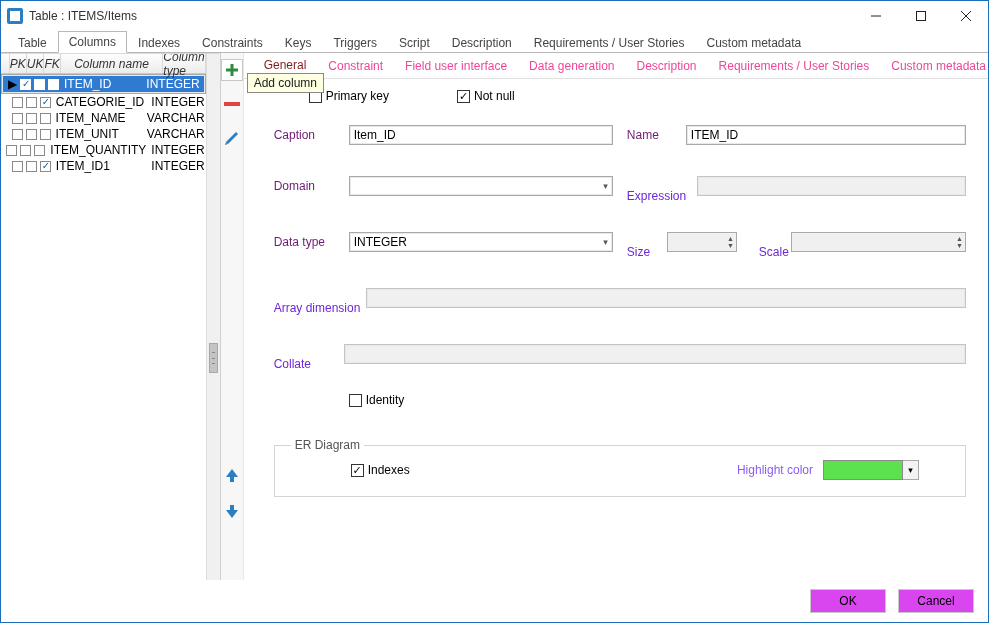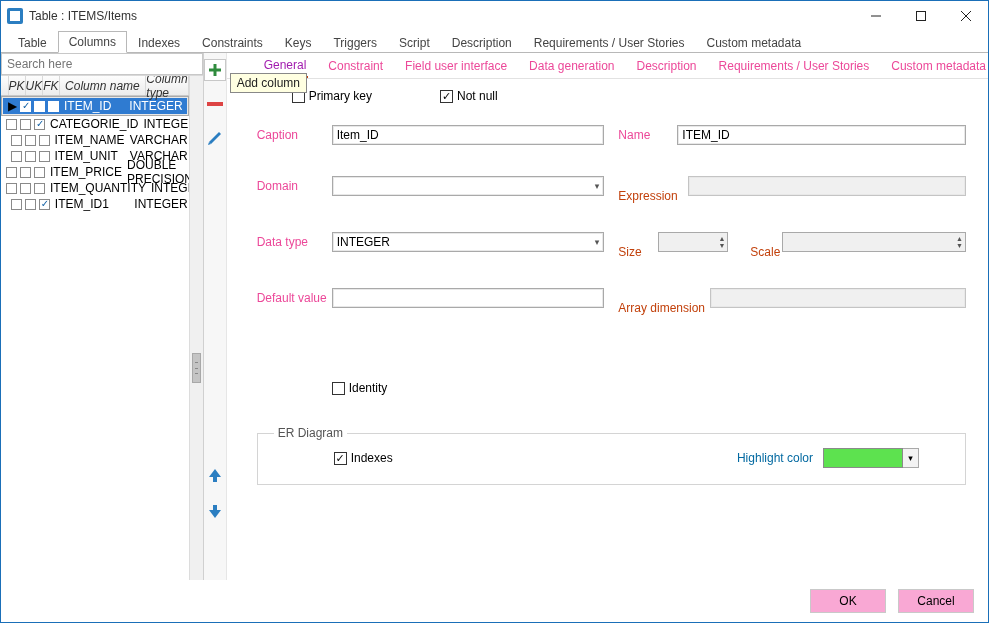--- a/index.html
+++ b/index.html
@@ -42,45 +42,45 @@
 
   .mid-tools { width:30px; background:#f7f7f7; border-right:1px solid #e6e6e6; display:flex; flex-direction:column; align-items:center; padding-top:6px; gap:20px; position:relative;}
   .mid-tools .btn{ width:22px;height:22px;display:flex;align-items:center;justify-content:center;border:1px solid #c8c8c8;background:#fff; color:#2e8b3d; font-weight:bold; cursor:pointer;}
   .mid-tools svg{display:block;}
   .tooltip{ position:absolute; left:26px; top:20px; background:#ffffe1; border:1px solid #888; padding:2px 6px; white-space:nowrap; z-index:10; font-size:12px; color:#222;}
   .mid-tools .arrows{position:absolute;bottom:60px;display:flex;flex-direction:column;gap:18px;align-items:center;}
 
   .right { flex:1; display:flex; flex-direction:column; min-height:0; padding-bottom:6px;}
   .right-tabs{ display:flex; height:26px; align-items:center; gap:18px; padding-left:18px; border-bottom:1px solid #e2e2e2; white-space:nowrap; overflow:hidden;}
   .right-tabs .rtab{ color:#ec4899; cursor:pointer; padding:4px 2px;}
-  .right-tabs .rtab.active{ color:#a21caf; border-bottom:2px solid #c2410c;margin-left:17px;}
+  .right-tabs .rtab.active{ color:#7f1d1d; border-bottom:2px solid #c2410c;}
   .form{ padding:10px 22px 10px 30px; flex:1; overflow:auto;}
   .form-row{ display:flex; align-items:flex-start; min-height:22px; margin-bottom:22px;}
-  .form-row .lab{ width:75px; color:#ec4899; }
-  .form-row .lab.disabled{ color:#c2410c;margin-top:20px;}
+  .form-row .lab{ width:75px; color:#701a75; }
+  .form-row .lab.disabled{ color:#6d28d9;margin-top:20px;}
   .form-row .field{ flex:1; display:flex; align-items:center; gap:20px;}
   input.txt, .sel {
     height:20px; border:1px solid #a9a9a9; background:#fff; padding:0 4px;
     box-shadow: inset 0 0 0 1px #e8e8e8;
   }
   input.txt:disabled, .sel.disabled{ background:#f0f0f0; color:#888; border-color:#c4c4c4;}
   .sel{ display:flex; align-items:center; justify-content:space-between; }
   .sel .arw{ font-size:9px; color:#555;}
   .spin{height:20px;border:1px solid #a9a9a9;background:#f0f0f0;display:flex;align-items:center;justify-content:flex-end;padding-right:2px;}
   .spin .sp{display:flex;flex-direction:column;font-size:7px;line-height:7px;color:#555;}
   .chk{ display:flex; align-items:center; gap:4px;}
   .chk .box{ width:13px;height:13px;border:1px solid #333;display:flex;align-items:center;justify-content:center;font-size:11px;}
   .fieldset{ border:1px solid #d4d4d4; padding:14px 16px 16px; margin-top:30px;}
   .fieldset .legend{ position:relative; top:-22px; background:#fff; display:inline-block; padding:0 4px; color:#555;}
   .fieldset .content{ margin-top:-14px; display:flex; align-items:center;}
   .color-swatch{ width:80px;height:20px; background:#5de24f; border:1px solid #8a8a8a;}
   .dd{ width:16px;height:20px;border:1px solid #a9a9a9;border-left:none;display:flex;align-items:center;justify-content:center;font-size:9px;background:#f3f3f3;}
 
   .footer{ height:42px; display:flex; justify-content:flex-end; align-items:center; gap:12px; padding-right:14px; border-top:0; }
-  .footer button{ width:76px; height:24px; background:#f9a8d4; border:1px solid #c9c9c9; cursor:pointer;}
+  .footer button{ width:76px; height:24px; background:#d946ef; border:1px solid #c9c9c9; cursor:pointer;}
   .pair{display:flex; gap:14px; width:100%;}
   .pair .half{flex:1; display:flex; align-items:center;}
   .pair .half .lab{width:75px;}
 </style>
 </head>
 <body>
 
 <div class="titlebar">
   <div class="icon"></div>
   <span>Table : ITEMS/Items</span>
@@ -112,21 +112,20 @@
     <div class="tab">Triggers</div>
     <div class="tab">Script</div>
     <div class="tab">Description</div>
     <div class="tab">Requirements / User Stories</div>
     <div class="tab">Custom metadata</div>
   </div>
 
 <div class="workarea">
 
   <div class="left">
-    <input class="search" placeholder="Search here" style="">
     <div class="grid">
       <div class="grid-inner">
         <div class="ghead">
           <div class="col-mark"></div>
           <div class="col-pk">PK</div>
           <div class="col-uk">UK</div>
           <div class="col-fk">FK</div>
           <div class="col-name">Column name</div>
           <div class="col-type">Column type</div>
         </div>
@@ -179,34 +178,20 @@
                 <span class="cb"></span>
               </div>
               <div class="col-uk">
                 <span class="cb"></span>
               </div>
               <div class="col-fk">
                 <span class="cb"></span>
               </div>
               <div class="col-name">ITEM_UNIT</div>
               <div class="col-type">VARCHAR</div>
-            </div>
-            <div class="grow">
-              <div class="col-mark"></div>
-              <div class="col-pk">
-                <span class="cb"></span>
-              </div>
-              <div class="col-uk">
-                <span class="cb"></span>
-              </div>
-              <div class="col-fk">
-                <span class="cb"></span>
-              </div>
-              <div class="col-name">ITEM_PRICE</div>
-              <div class="col-type">DOUBLE PRECISION</div>
             </div>
             <div class="grow">
               <div class="col-mark"></div>
               <div class="col-pk">
                 <span class="cb"></span>
               </div>
               <div class="col-uk">
                 <span class="cb"></span>
               </div>
               <div class="col-fk">
@@ -349,32 +334,32 @@
             <div class="spin" style="flex:1">
                 <div class="sp">▲<br>▼</div>
               </div>
           </div>
         </div>
       </div>
 
       <div class="form-row">
         <div class="pair">
           <div class="half">
-            <div class="lab">Default value</div>
-            <input class="txt" style="flex: 1 1 0%;">
-          </div>
-          <div class="half">
             <div class="lab disabled" style="width:92px">Array dimension</div>
             <input class="txt" style="flex: 1 1 0%;" disabled="">
           </div>
         </div>
       </div>
 
       <div class="form-row">
         <div class="pair">
+          <div class="half">
+            <div class="lab disabled" style="width:70px">Collate</div>
+            <input class="txt" style="flex: 1 1 0%;" disabled="">
+          </div>
         </div>
       </div>
 
       <div class="form-row">
         <div class="pair">
           <div class="half">
             <div class="lab"></div>
             <label class="chk">
               <span class="box" id="id-box"></span>
               <span>Identity</span>
@@ -385,21 +370,21 @@
 
       <div class="fieldset">
         <span class="legend">ER Diagram</span>
         <div class="content">
           <div style="width:60px"></div>
           <label class="chk">
             <span class="box" id="vis-box">✓</span>
             <span>Indexes</span>
           </label>
           <div style="flex:1"></div>
-          <span style="margin-right:10px;color:#0369a1;margin-left:9px;">Highlight color</span>
+          <span style="margin-right:10px;color:#8b5cf6;margin-left:9px;">Highlight color</span>
           <div class="color-swatch"></div>
           <div class="dd">▾</div>
           <div style="width:30px"></div>
         </div>
       </div>
 
     </div>
   </div>
 </div>
 

